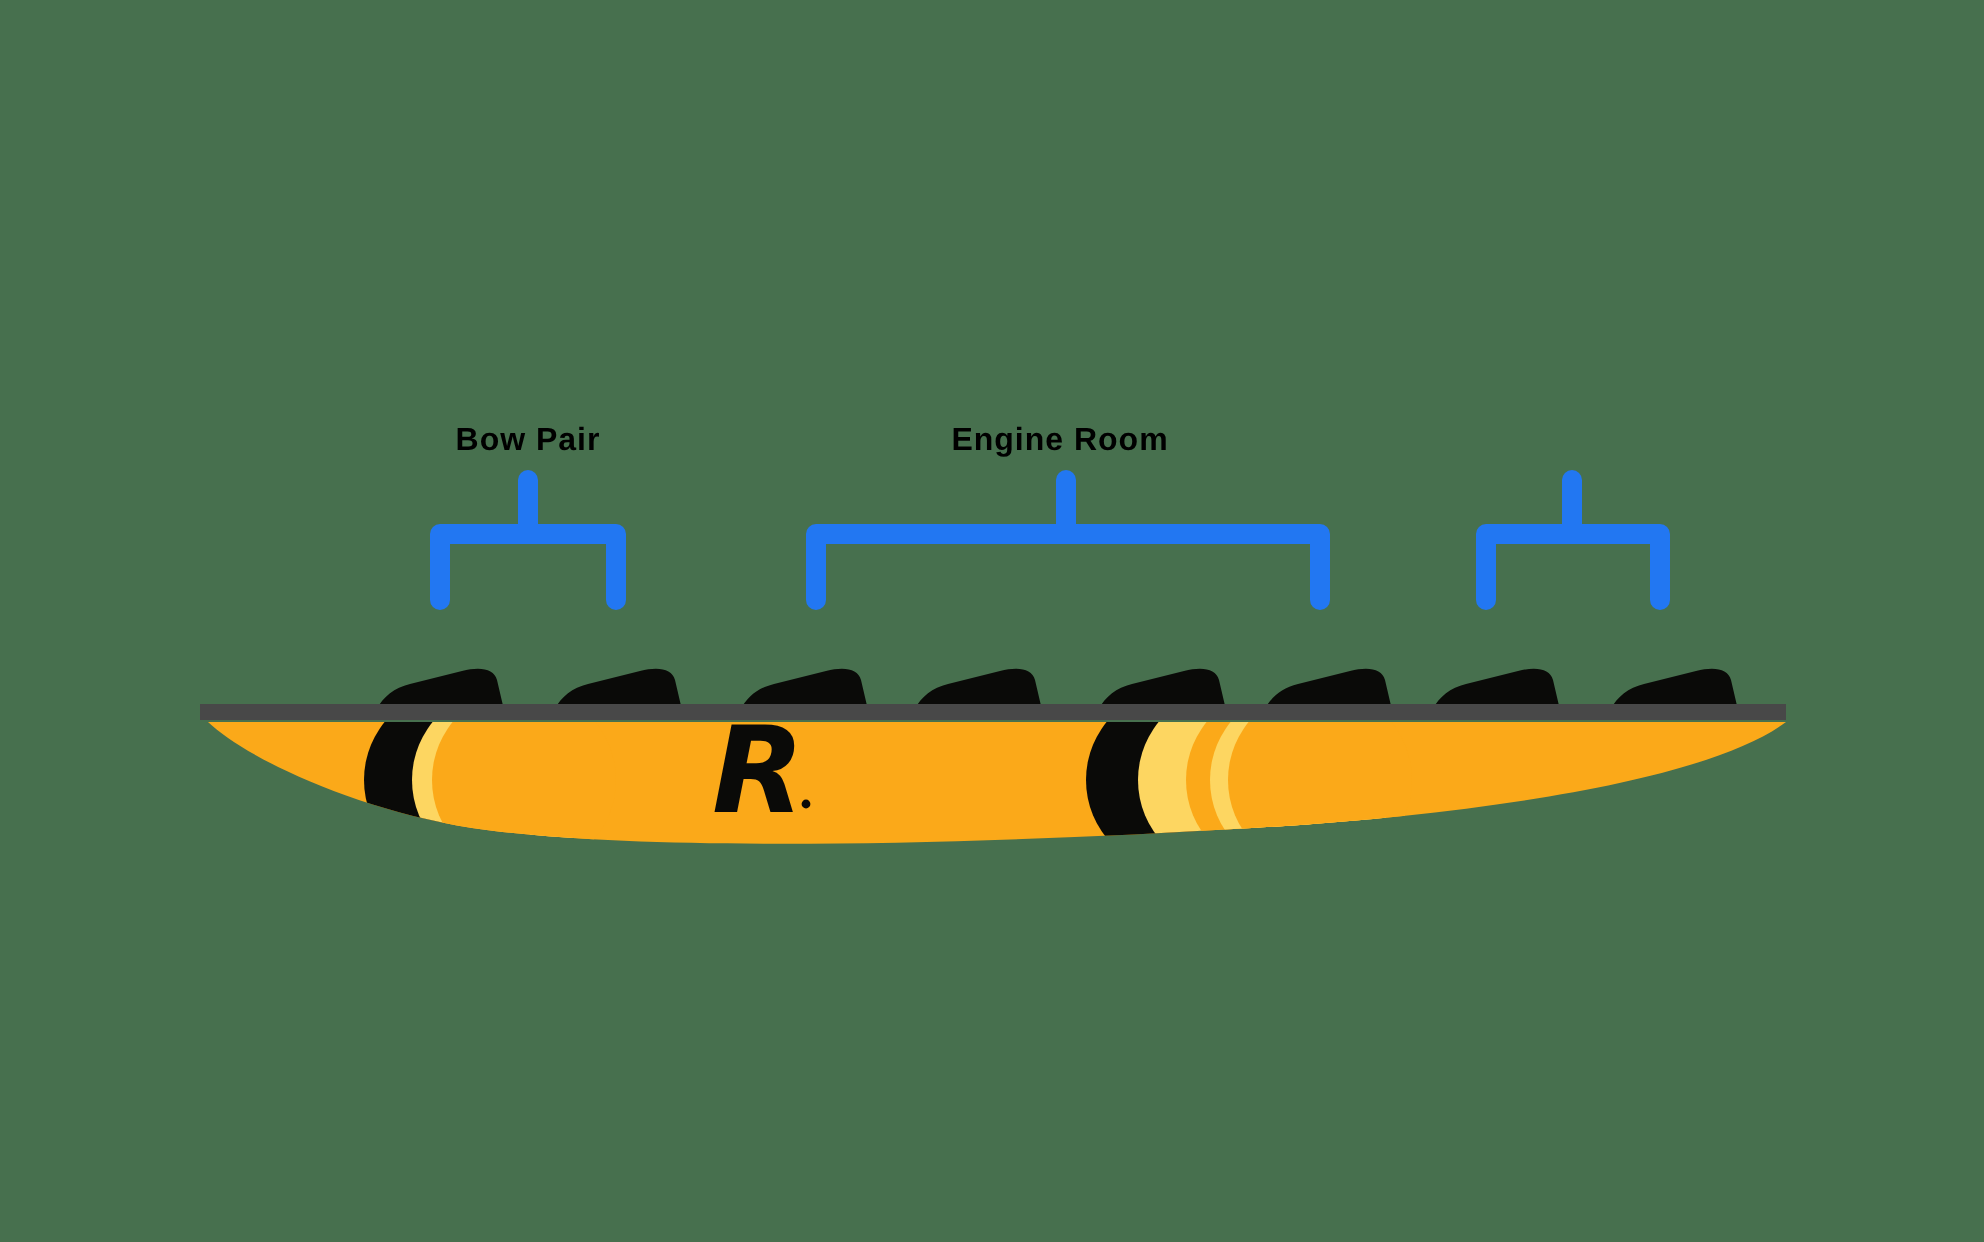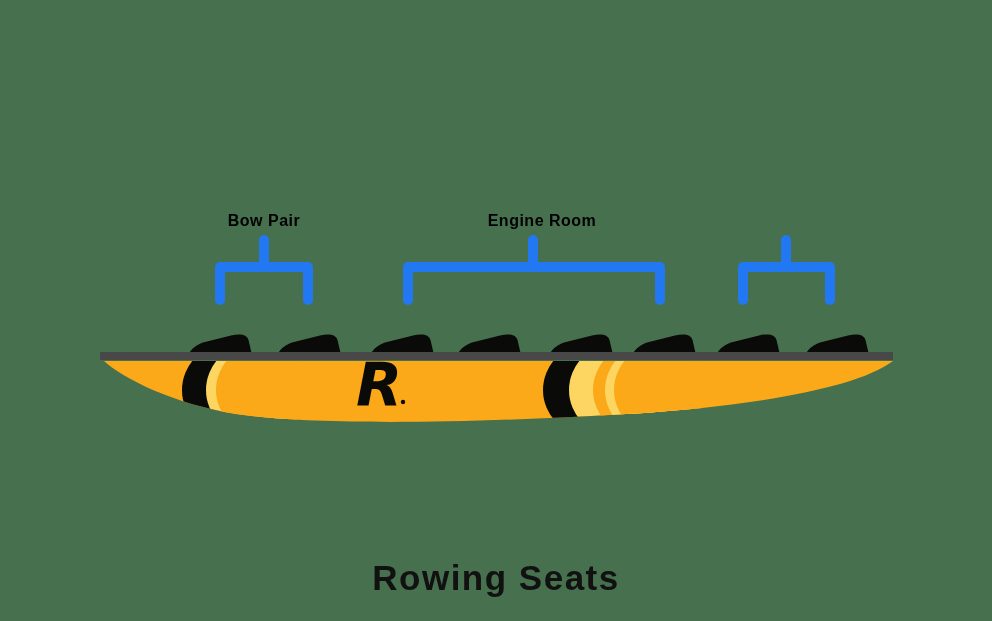--- a/index.html
+++ b/index.html
@@ -13,21 +13,21 @@
   }
   .group-label{
     position:absolute;width:210px;top:200px;
     text-align:center;
     font-size:16px;font-weight:700;letter-spacing:0.5px;
     color:#000000;
     user-select:none;
     margin-top:12px;
   }
   .label-bow{left:159px;}
-  .label-engine{left:437px;}
+  .label-engine{left:425px;}
   .label-stern{left:683px;}
   .diagram-title{
     position:absolute;left:0;top:558px;width:992px;
     text-align:center;
     font-size:35px;font-weight:700;letter-spacing:1.5px;
     color:#111111;
     user-select:none;
   }
   svg.scene{position:absolute;left:0;top:0;}
   .bracket{fill:none;stroke-width:10;stroke-linecap:round;stroke-linejoin:round;}
@@ -98,15 +98,14 @@
       <circle class="c-light" cx="651" cy="390" r="46"></circle>
       <circle class="c-hull" cx="660" cy="390" r="46"></circle>
     </g>
 
     <text class="boat-logo" x="356" y="406" font-size="60">R</text>
     <circle cx="403" cy="402" r="2.2" fill="#0A0A08"></circle>
 
     <rect x="100" y="352" width="793" height="8" fill="#484848"></rect>
   </svg>
 
-  <div class="diagram-title">Rowing Seats</div>
 
 </div>
 
 </body></html>

